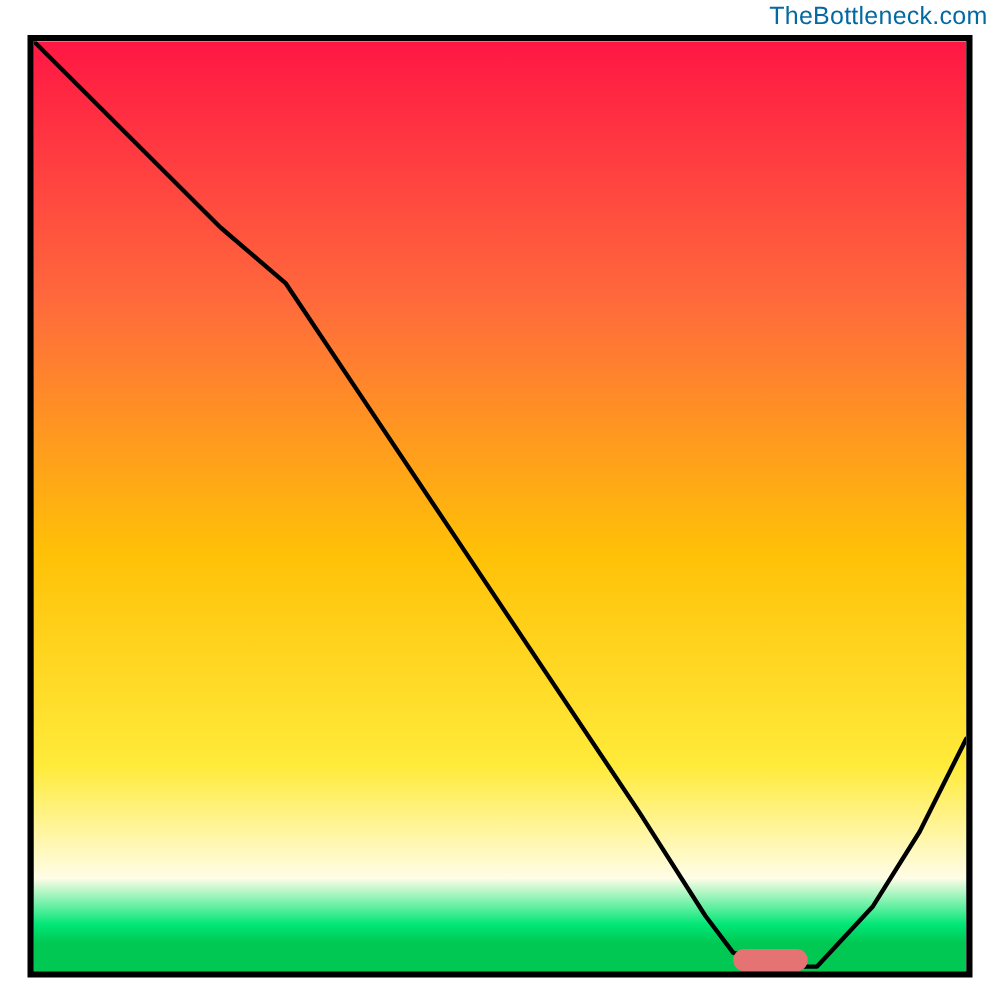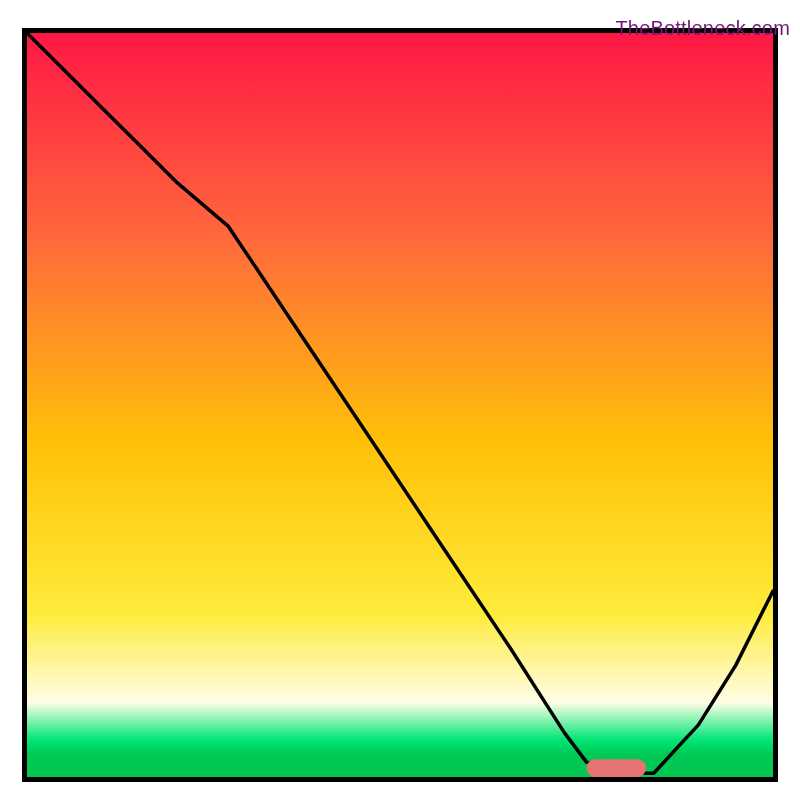--- a/index.html
+++ b/index.html
@@ -13,26 +13,25 @@
   }
   .outer {
     position: relative;
     width: 800px;
     height: 800px;
   }
   .watermark {
     position: absolute;
     top: 2px;
     right: 10px;
-    color: #701a75;
+    color: #0369a1;
     font-size: 20px;
     font-weight: 500;
     letter-spacing: 0.2px;
     z-index: 10;
-    margin-top: 15px;
   }
   .plot-frame {
     position: absolute;
     left: 22px;
     top: 28px;
     width: 756px;
     height: 754px;
     border: 5px solid #000;
     box-sizing: border-box;
     overflow: hidden;

